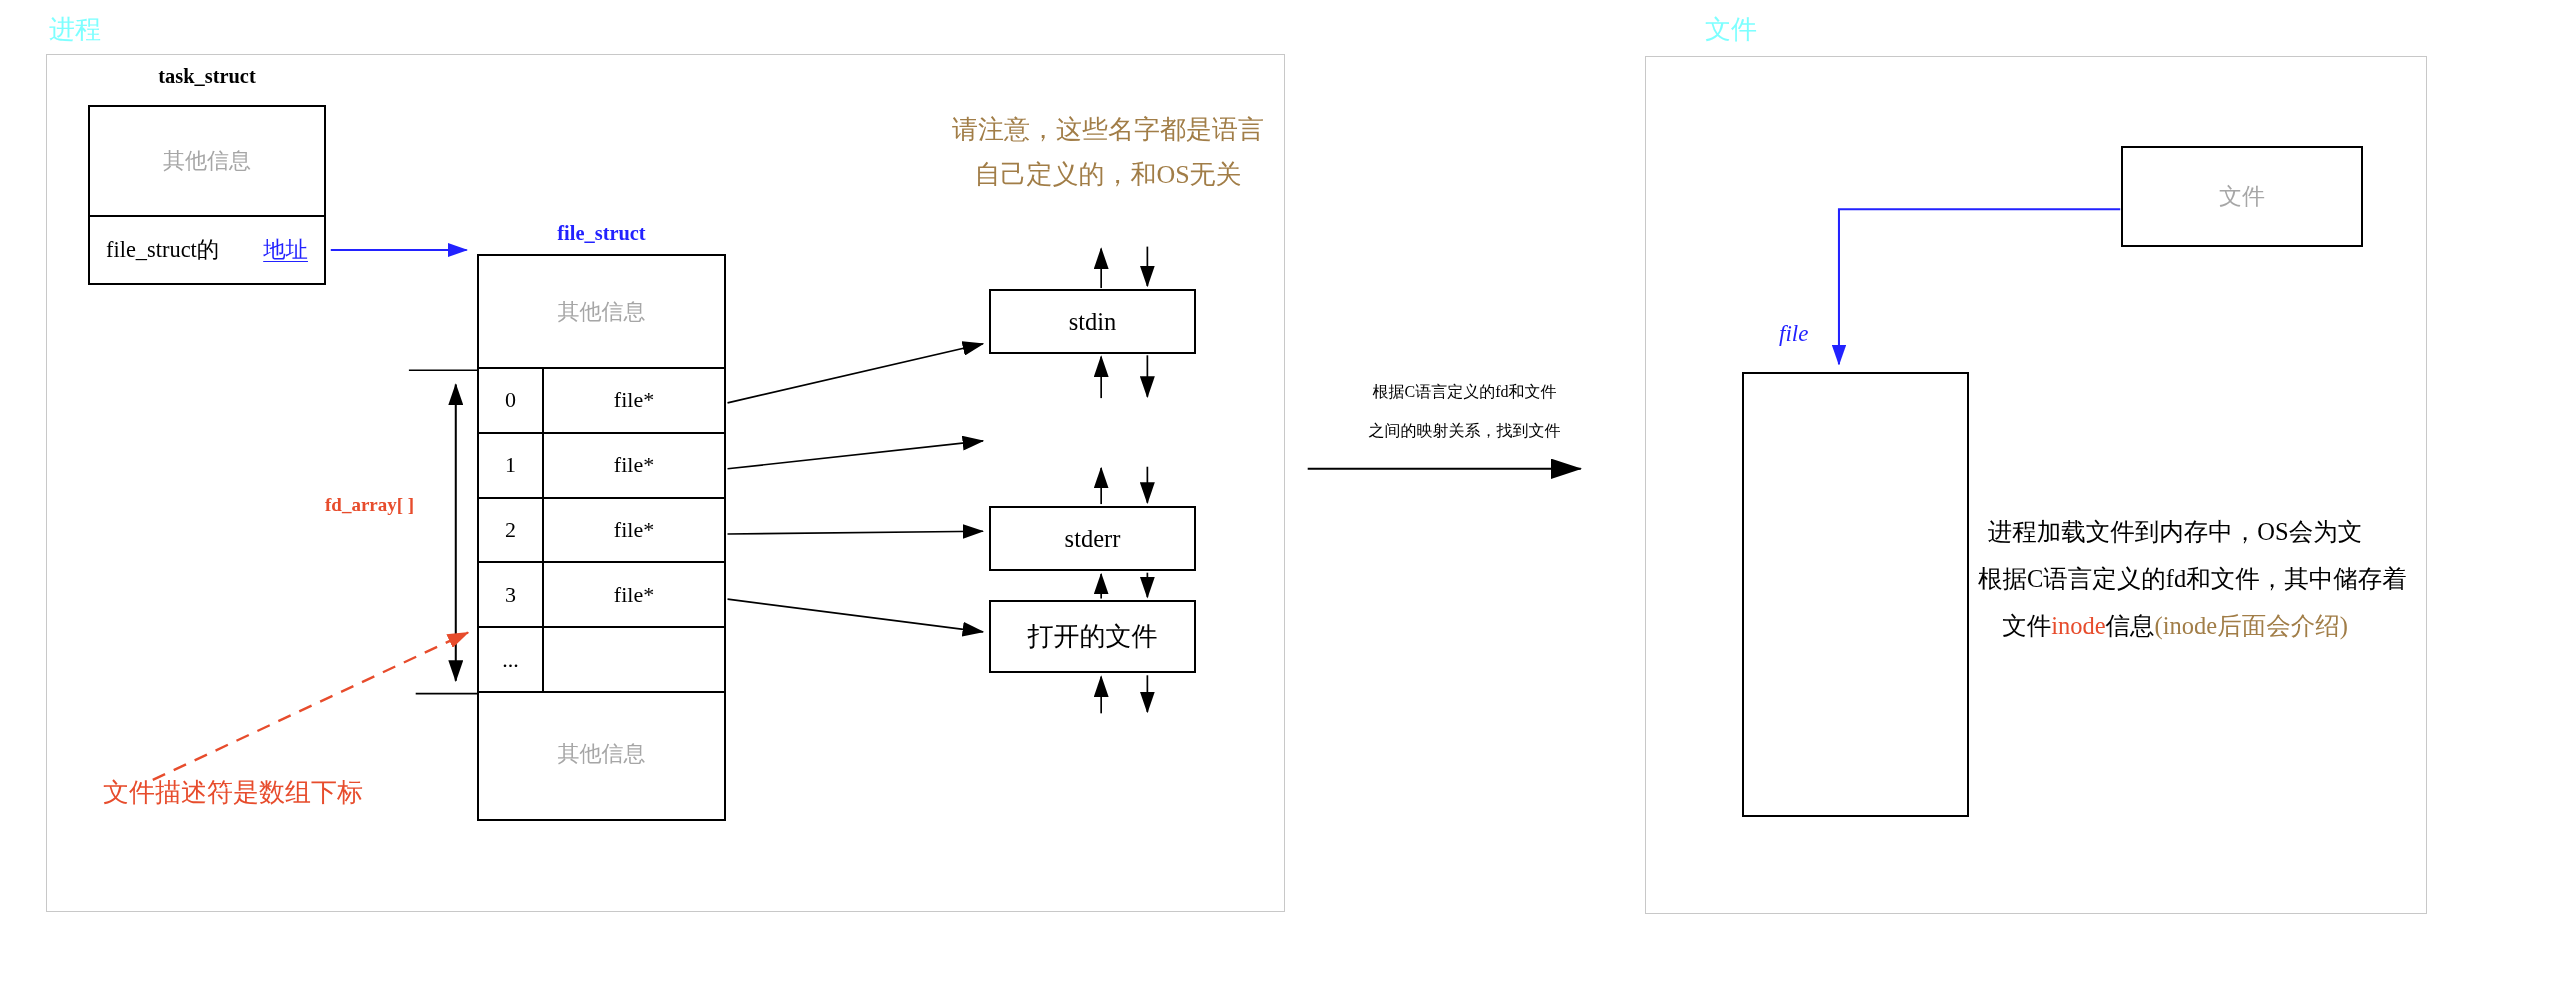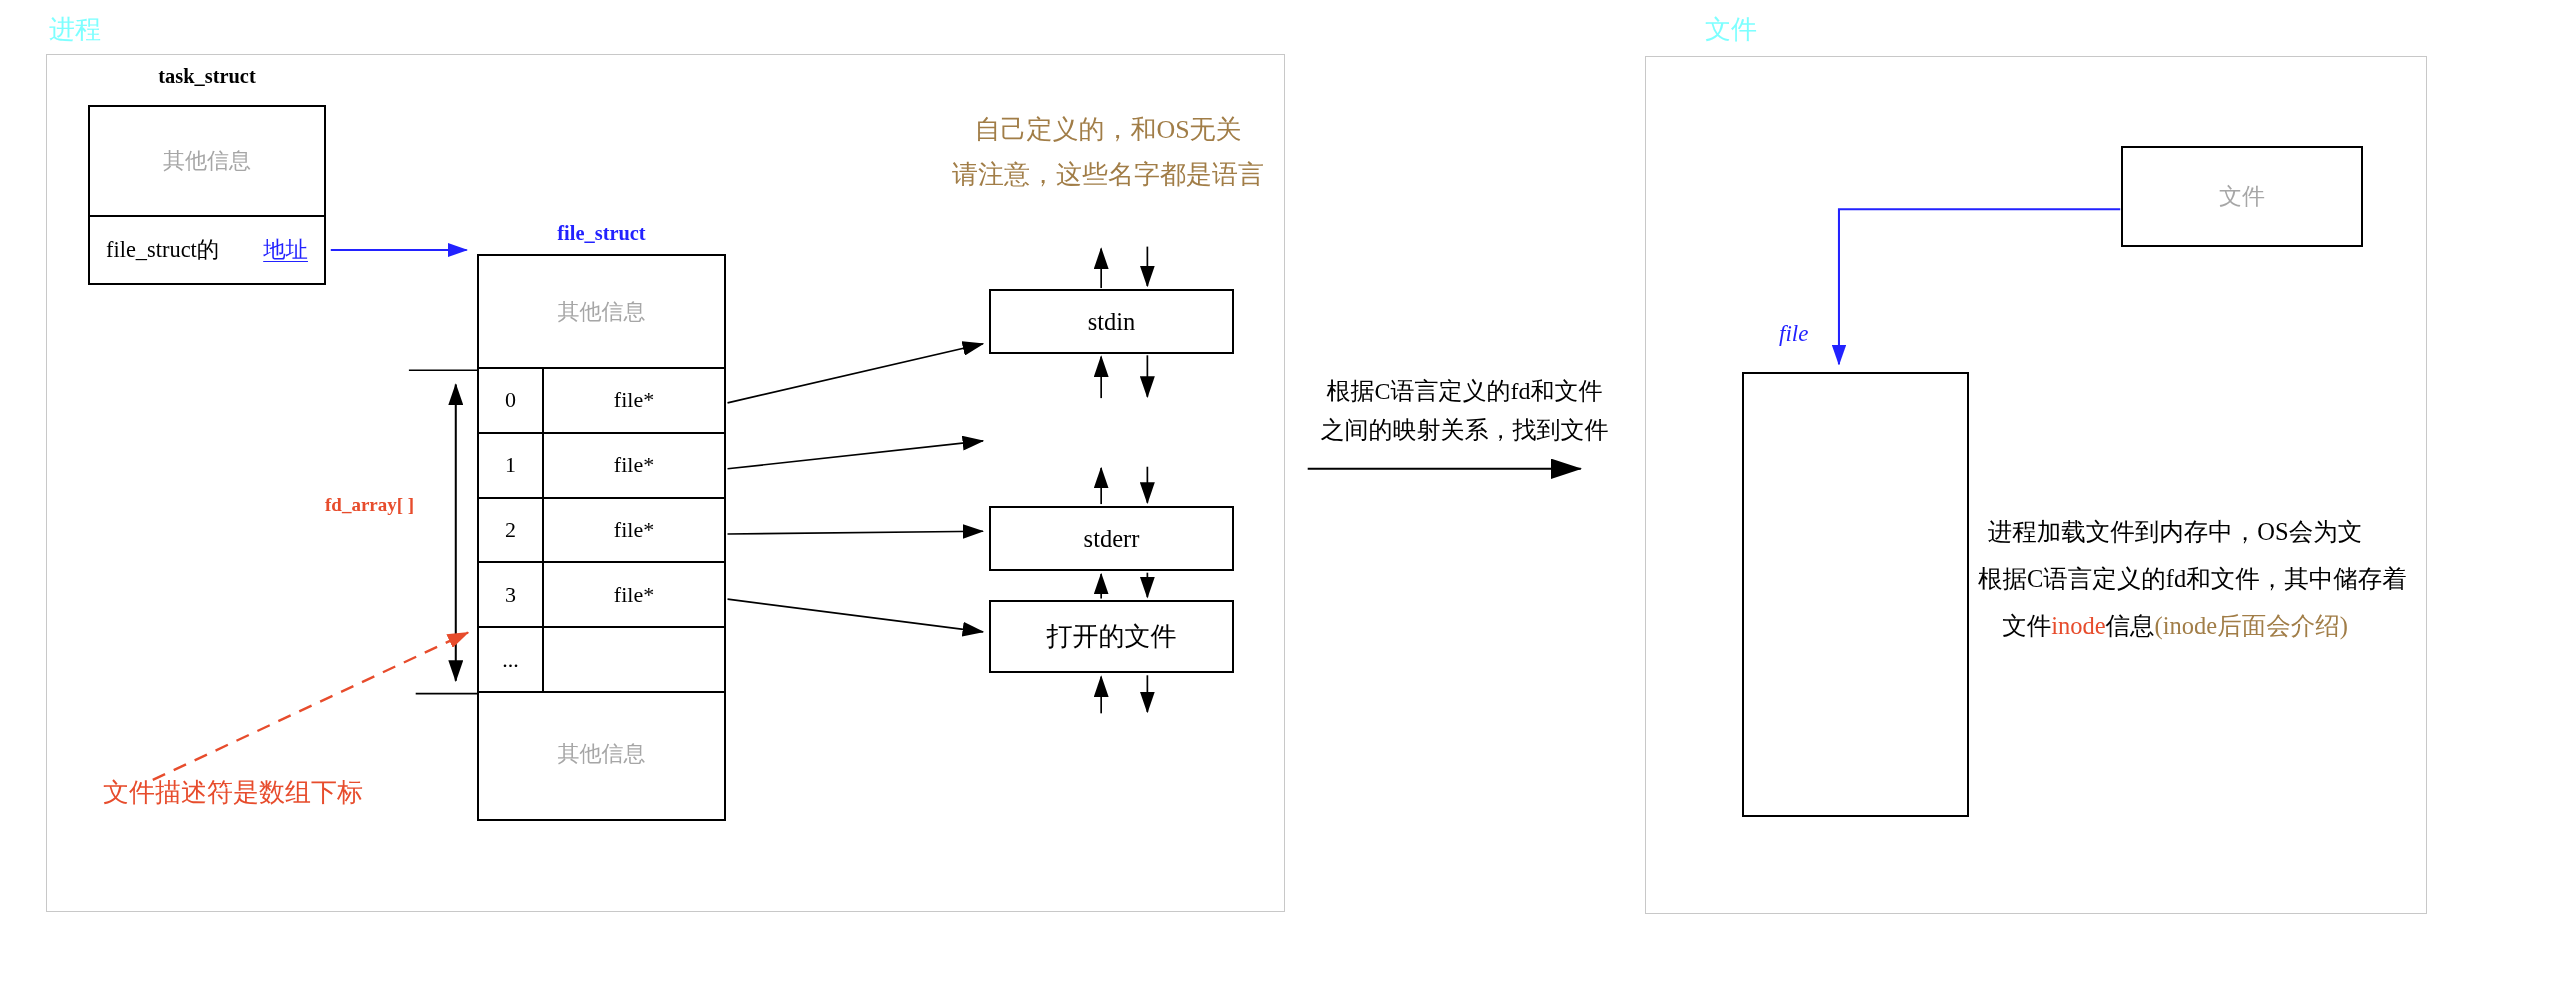--- a/index.html
+++ b/index.html
@@ -50,30 +50,30 @@
   .task-top{height:110px;border-bottom:2px solid #000;font-size:22px;}
   .task-bottom{height:64px;font-size:22.4px;white-space:nowrap;}
   .addr-link{text-decoration:underline;text-underline-offset:4.1px;text-decoration-thickness:1.4px;margin-left:44px;}
   .fs-top{height:113px;border-bottom:2px solid #000;font-size:22px;}
   .fs-rows{height:324px;display:flex;flex-direction:column;}
   .fd-row{flex:1;display:flex;border-bottom:2px solid #000;box-sizing:border-box;}
   .fd-row .idx{width:65px;border-right:2px solid #000;display:flex;align-items:center;justify-content:center;font-size:22px;box-sizing:border-box;}
   .fd-row .val{flex:1;display:flex;align-items:center;justify-content:center;font-size:22px;}
   .fs-bottom{height:122px;font-size:22px;}
   .io-box{
-    position:absolute;left:989px;width:245px;
+    position:absolute;left:989px;width:207px;
     border:2px solid #000;background:#fff;box-sizing:border-box;
     display:flex;align-items:center;justify-content:center;
     font-size:24.5px;z-index:3;
   }
   .note{
     position:absolute;text-align:center;white-space:nowrap;z-index:3;
   }
   .brown-note{left:938px;top:107px;width:340px;font-size:26px;line-height:45px;color:var(--brown,#a17d47);}
-  .mid-caption{left:1305px;top:372px;width:319px;font-size:24px;line-height:39px;color:#000;}
+  .mid-caption{left:1305px;top:372px;width:319px;font-size:16px;line-height:39px;color:#000;}
   .right-note{left:1978px;top:508px;width:394px;font-size:24.5px;line-height:47px;color:#000;}
   .fd-array-label{position:absolute;left:325px;top:494px;font-size:19px;color:var(--red,#e74c2c);white-space:nowrap;z-index:3;font-weight:bold;}
   .fd-note{position:absolute;left:103px;top:775px;font-size:26px;color:var(--red,#e74c2c);white-space:nowrap;z-index:3;text-align:center;}
   .file-label{position:absolute;left:1779px;top:321px;font-size:23px;font-style:italic;color:var(--blue,#2222ff);z-index:3;}
   .stroke-k{stroke:#000;fill:none;}
   .stroke-b{stroke:var(--blue,#2222ff);fill:none;}
   .stroke-r{stroke:var(--red,#e74c2c);fill:none;}
 </style>
 </head>
 <body>
@@ -175,22 +175,22 @@
         <span class="val"></span>
       </div>
     </div>
     <div class="cell fs-bottom gray">其他信息</div>
   </div>
 
   <div class="fd-array-label">fd_array[ ]</div>
   <div class="fd-note">文件描述符是数组下标</div>
 
   <div class="note brown-note">
+    <div>请注意，这些名字都是语言</div>
     <div>自己定义的，和OS无关</div>
-    <div>请注意，这些名字都是语言</div>
   </div>
 
   <div class="io-box" style="top:289px;height:65px;">stdin</div>
   <div class="io-box" style="top:506px;height:65px;">stderr</div>
   <div class="io-box" style="top:600px;height:73px;font-size:26px;">打开的文件</div>
 
   <div class="note mid-caption">
     <div>根据C语言定义的fd和文件</div>
     <div>之间的映射关系，找到文件</div>
   </div>

